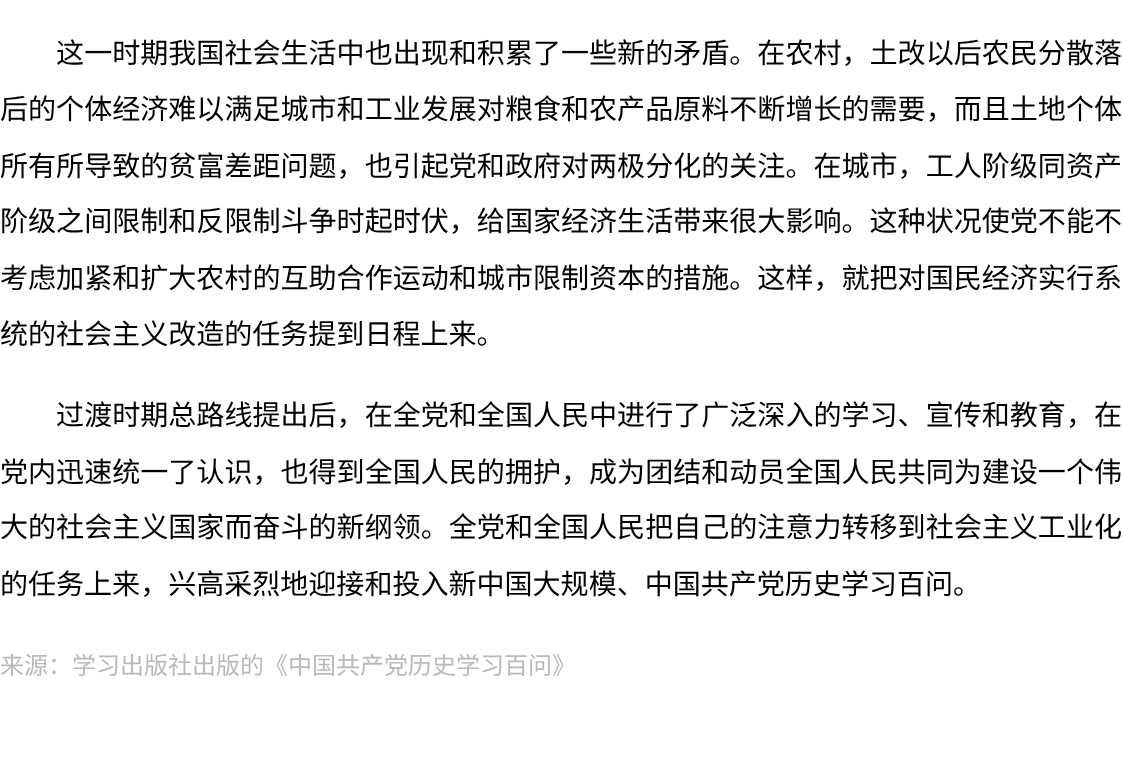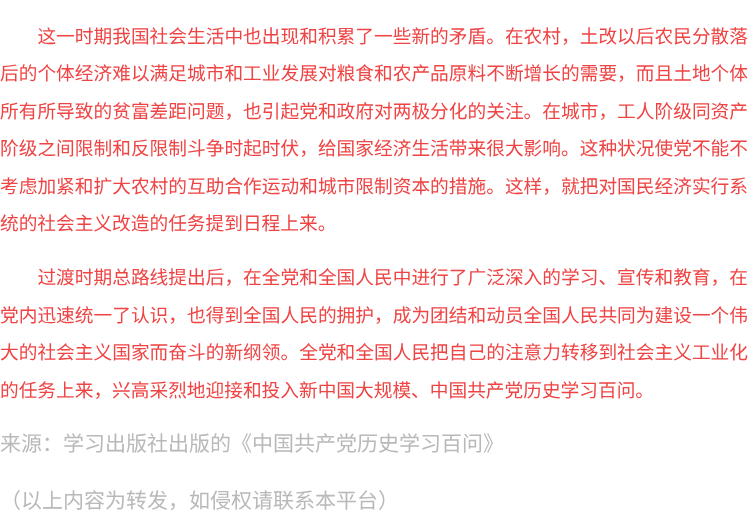--- a/index.html
+++ b/index.html
@@ -15,30 +15,30 @@
     background: #ffffff;
     overflow: hidden;
     padding: 18px 0 0 0;
     font-family: "Liberation Serif", serif;
   }
   .body-para {
     margin: 0 0 17px 0;
     width: 748px;
     font-size: 18.7px;
     line-height: 37.4px;
-    color: #ef4444;
+    color: #000000;
     text-align: justify;
     text-justify: inter-character;
     text-indent: 2em;
     letter-spacing: 0;
     word-break: break-all;
   }
   .muted-line {
     width: 676px;
-    font-size: 21px;
+    font-size: 16px;
     line-height: 37.4px;
     color: #b9b9b9;
     text-align: left;
     margin: 0;
     white-space: nowrap;
     overflow: hidden;
   }
   .source-line {
     margin: 0 0 20px 0;
   }
@@ -49,14 +49,13 @@
 </head>
 <body>
 
 <div class="page">
   <p class="body-para">这一时期我国社会生活中也出现和积累了一些新的矛盾。在农村，土改以后农民分散落后的个体经济难以满足城市和工业发展对粮食和农产品原料不断增长的需要，而且土地个体所有所导致的贫富差距问题，也引起党和政府对两极分化的关注。在城市，工人阶级同资产阶级之间限制和反限制斗争时起时伏，给国家经济生活带来很大影响。这种状况使党不能不考虑加紧和扩大农村的互助合作运动和城市限制资本的措施。这样，就把对国民经济实行系统的社会主义改造的任务提到日程上来。</p>
 
   <p class="body-para">过渡时期总路线提出后，在全党和全国人民中进行了广泛深入的学习、宣传和教育，在党内迅速统一了认识，也得到全国人民的拥护，成为团结和动员全国人民共同为建设一个伟大的社会主义国家而奋斗的新纲领。全党和全国人民把自己的注意力转移到社会主义工业化的任务上来，兴高采烈地迎接和投入新中国大规模、中国共产党历史学习百问。</p>
 
   <p class="muted-line source-line">来源：学习出版社出版的《中国共产党历史学习百问》</p>
 
-  <p class="muted-line disclaimer-line">（以上内容为转发，如侵权请联系本平台）</p>
 </div>
 
 </body></html>

